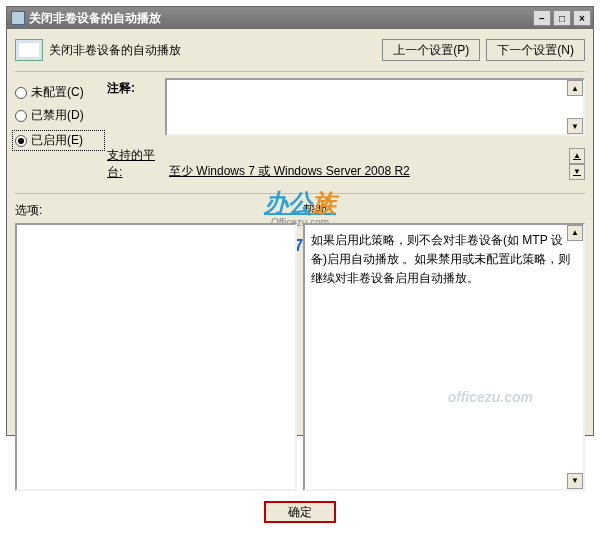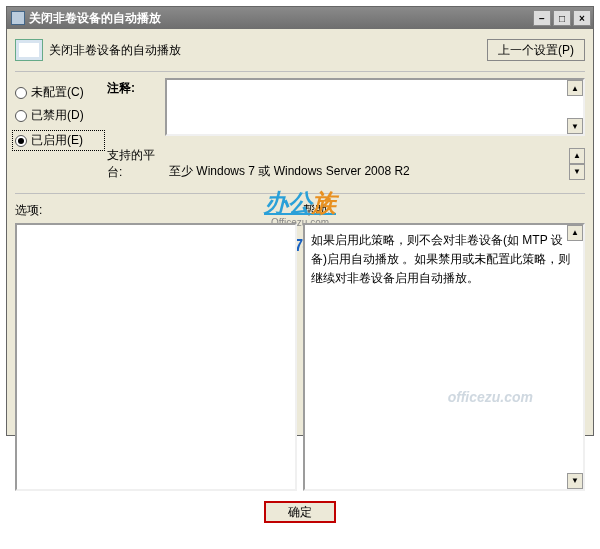--- a/index.html
+++ b/index.html
@@ -121,21 +121,21 @@
   .scroll-up, .scroll-down {
     position: absolute; right: 0;
     width: 16px; height: 16px;
     background: #ece9d8;
     border: 1px solid #999;
     font-size: 8px;
     display: flex; align-items: center; justify-content: center;
   }
   .scroll-up { top: 0; }
   .scroll-down { bottom: 0; }
-  .platform-row { display: flex; align-items: center; margin-bottom: 2px; }
+  .platform-row { display: flex; align-items: center; margin-bottom: 2px; text-decoration: underline; }
   .platform-label { width: 58px; }
   .platform-val {
     flex: 1;
     background: #ece9d8;
     padding: 3px 4px;
     margin-top: 16px;
   }
   .clearfix { clear: both; }
   .divider { border-top: 1px solid #bfbfbf; margin: 8px 0 6px 0; }
   .columns { display: flex; gap: 6px; padding-bottom: 4px; }
@@ -193,20 +193,21 @@
       <div class="titlebtn">□</div>
       <div class="titlebtn">×</div>
     </div>
   </div>
 
   <div class="content">
     <div class="header-row">
       <div class="header-icon"></div>
       <span class="header-label">关闭非卷设备的自动播放</span>
       <button class="nav-btn">上一个设置(P)</button>
+      <button class="nav-btn">下一个设置(N)</button>
     </div>
 
     <div class="radio-col">
       <div class="radio-row">
         <span class="radio"></span>
         <span>未配置(C)</span>
       </div>
       <div class="radio-row">
         <span class="radio"></span>
         <span>已禁用(D)</span>

